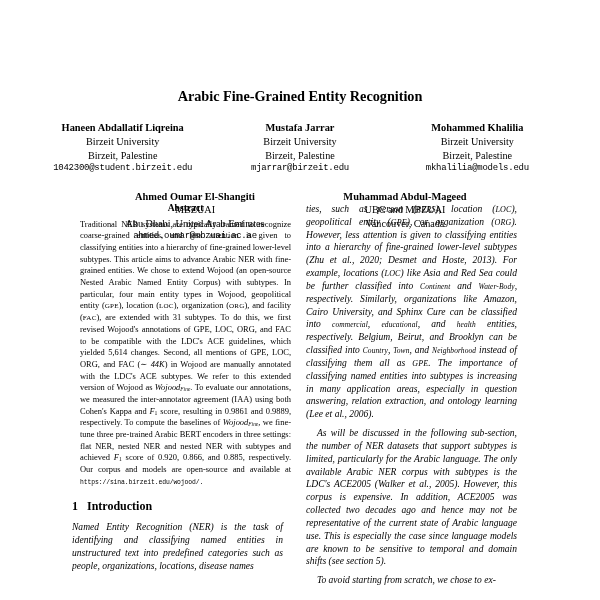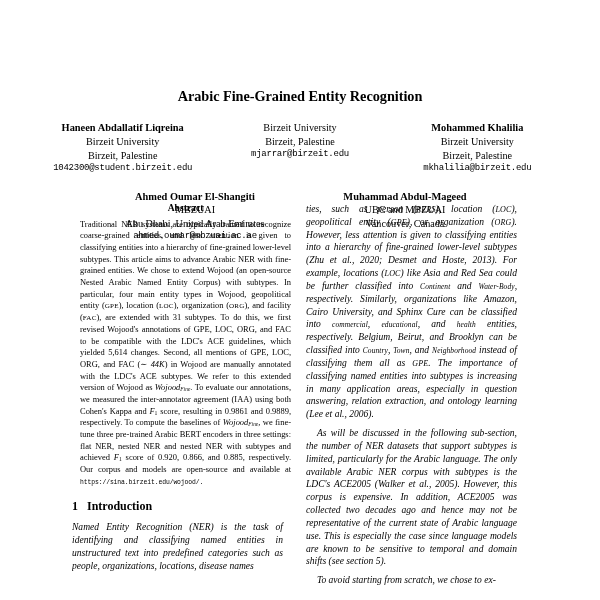--- a/index.html
+++ b/index.html
@@ -160,29 +160,30 @@
   <h1 class="title">Arabic Fine-Grained Entity Recognition</h1>
 
   <div class="authors-row row1">
     <div class="author">
       <span class="aname">Haneen Abdallatif Liqreina</span>
       <span class="aaffil">Birzeit University</span>
       <span class="aaffil">Birzeit, Palestine</span>
       <span class="aemail">1042300@student.birzeit.edu</span>
     </div>
     <div class="author">
+      <span class="aname">Mustafa Jarrar</span>
       <span class="aaffil">Birzeit University</span>
       <span class="aaffil">Birzeit, Palestine</span>
       <span class="aemail">mjarrar@birzeit.edu</span>
     </div>
     <div class="author">
       <span class="aname">Mohammed Khalilia</span>
       <span class="aaffil">Birzeit University</span>
       <span class="aaffil">Birzeit, Palestine</span>
-      <span class="aemail">mkhalilia@birzeit.edu</span>
+      <span class="aemail">mkhalilia@models.edu</span>
     </div>
   </div>
 
   <div class="authors-row row2">
     <div class="author">
       <span class="aname">Ahmed Oumar El-Shangiti</span>
       <span class="aaffil">MBZUAI</span>
       <span class="aaffil">Abu Dhabi, United Arab Emirates</span>
       <span class="aemail">ahmed.oumar@mbzuai.ac.ae</span>
     </div>

